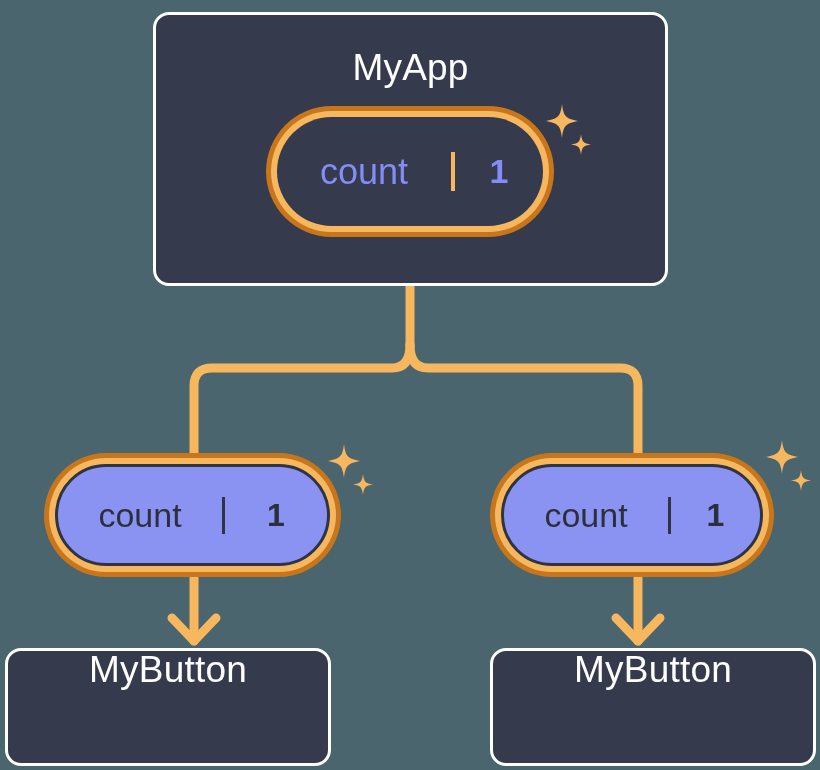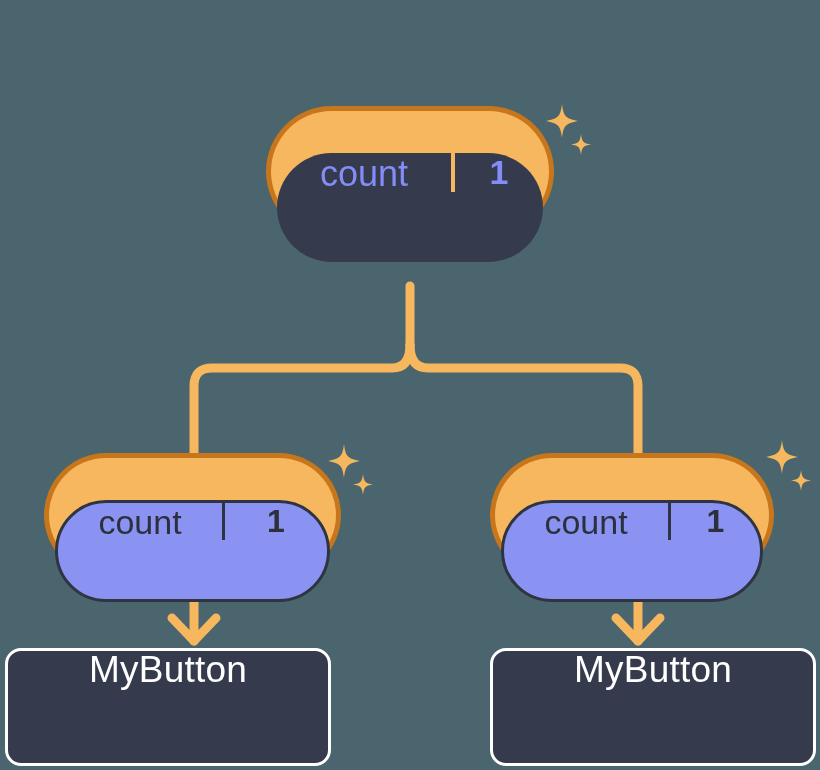--- a/index.html
+++ b/index.html
@@ -88,23 +88,22 @@
     border-radius: 999px;
     background: #f7b75f;
     padding: 6px;
   }
   .pill-inner {
     width: 100%;
     height: 100%;
     box-sizing: border-box;
     border-radius: 999px;
     display: flex;
-    align-items: flex-start;
+    align-items: center;
     overflow: hidden;
-    margin-top: 36px;
   }
   .pill-cell {
     display: flex;
     align-items: center;
     justify-content: center;
     box-sizing: border-box;
   }
   .pill-key {
     flex: 1 1 auto;
   }
@@ -189,20 +188,23 @@
       <path d="M 410 345 Q 410 368 392 368 L 212 368 Q 194 368 194 386 L 194 455"></path>
       <path d="M 410 345 Q 410 368 428 368 L 620 368 Q 638 368 638 386 L 638 455"></path>
 
       <path d="M 194 577 L 194 641"></path>
       <path d="M 172 618 L 194 641 L 216 618"></path>
       <path d="M 638 577 L 638 641"></path>
       <path d="M 616 618 L 638 641 L 660 618"></path>
     </g>
   </svg>
 
+  <div class="comp-box" id="box-myapp">
+    <span class="comp-title">MyApp</span>
+  </div>
 
   <div class="pill dark" id="pill-myapp">
     <div class="pill-mid">
       <div class="pill-inner">
         <div class="pill-cell pill-key">count</div>
         <div class="pill-cell pill-val">1</div>
       </div>
     </div>
   </div>
 

